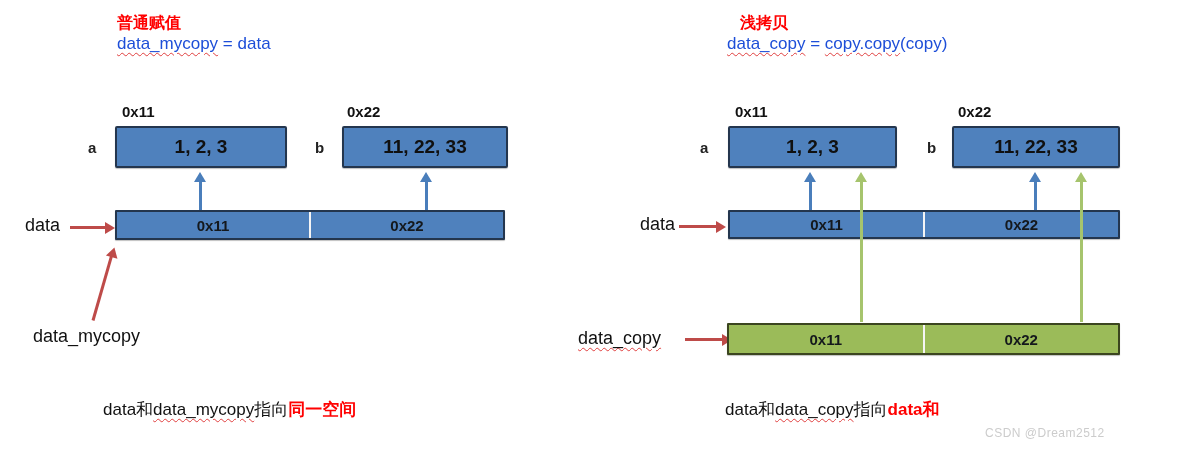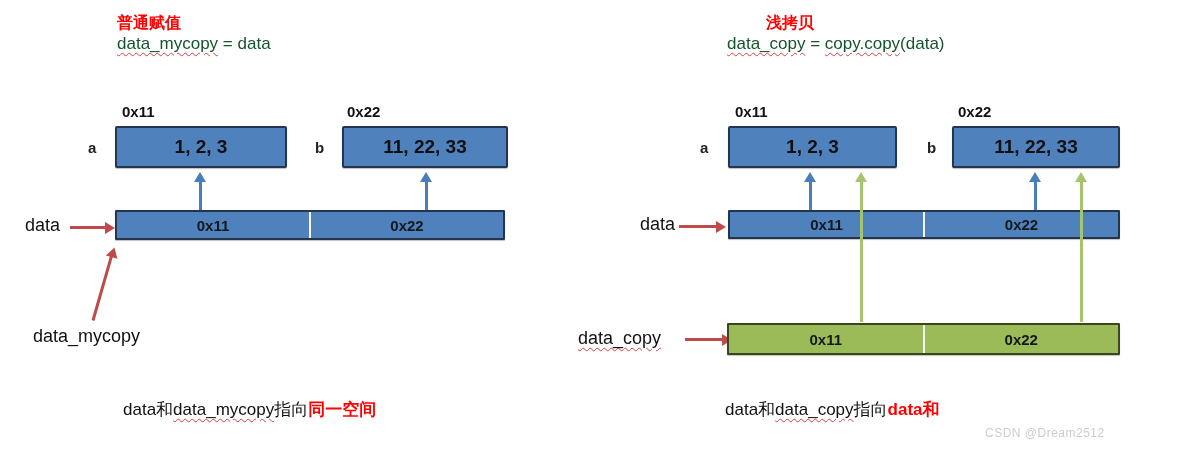--- a/index.html
+++ b/index.html
@@ -9,21 +9,21 @@
   .canvas {
     position: relative;
     width: 1191px;
     height: 455px;
     background: #ffffff;
     overflow: hidden;
   }
   .abs { position: absolute; }
 
   .title { font-size: 16px; font-weight: 700; color: #ff0000; }
-  .code  { font-size: 17px; color: #14532d; }
+  .code  { font-size: 17px; color: #1d4ed8; }
   .squiggle {
     text-decoration: underline wavy #e04040;
     text-decoration-thickness: 1px;
     text-underline-offset: 3px;
   }
 
   .addr  { font-size: 15px; font-weight: 700; color: #111; }
   .varlabel { font-size: 15px; font-weight: 600; color: #222; }
   .ptrlabel { font-size: 18px; color: #111; }
 
@@ -130,28 +130,28 @@
   <div class="abs ptrlabel" style="left:25px; top:215px;">data</div>
   <div class="abs h-arrow" style="left:70px; top:226px; width:36px;">
       <span class="head"></span>
     </div>
 
   <div class="abs d-arrow" style="left:93px; top:319px; width:68px; transform:rotate(-74deg);">
       <span class="head"></span>
     </div>
   <div class="abs ptrlabel" style="left:33px; top:326px;">data_mycopy</div>
 
-  <div class="abs caption" style="left:123px; top:398px;">
+  <div class="abs caption" style="left:103px; top:398px;">
     <span>data和</span><span class="squiggle">data_mycopy</span><span>指向</span><span class="hl">同一空间</span>
   </div>
 
-  <div class="abs title" style="left:766px; top:13px;">浅拷贝</div>
+  <div class="abs title" style="left:740px; top:13px;">浅拷贝</div>
 
   <div class="abs code" style="left:727px; top:34px;">
-    <span class="squiggle">data_copy</span><span> = </span><span class="squiggle">copy.copy</span><span>(data)</span>
+    <span class="squiggle">data_copy</span><span> = </span><span class="squiggle">copy.copy</span><span>(copy)</span>
   </div>
 
   <div class="abs addr" style="left:735px; top:103px;">0x11</div>
   <div class="abs varlabel" style="left:700px; top:139px;">a</div>
   <div class="abs valbox" style="left:728px; top:126px; width:169px; height:42px;">
     <span>1, 2, 3</span>
   </div>
 
   <div class="abs addr" style="left:958px; top:103px;">0x22</div>
   <div class="abs varlabel" style="left:927px; top:139px;">b</div>

